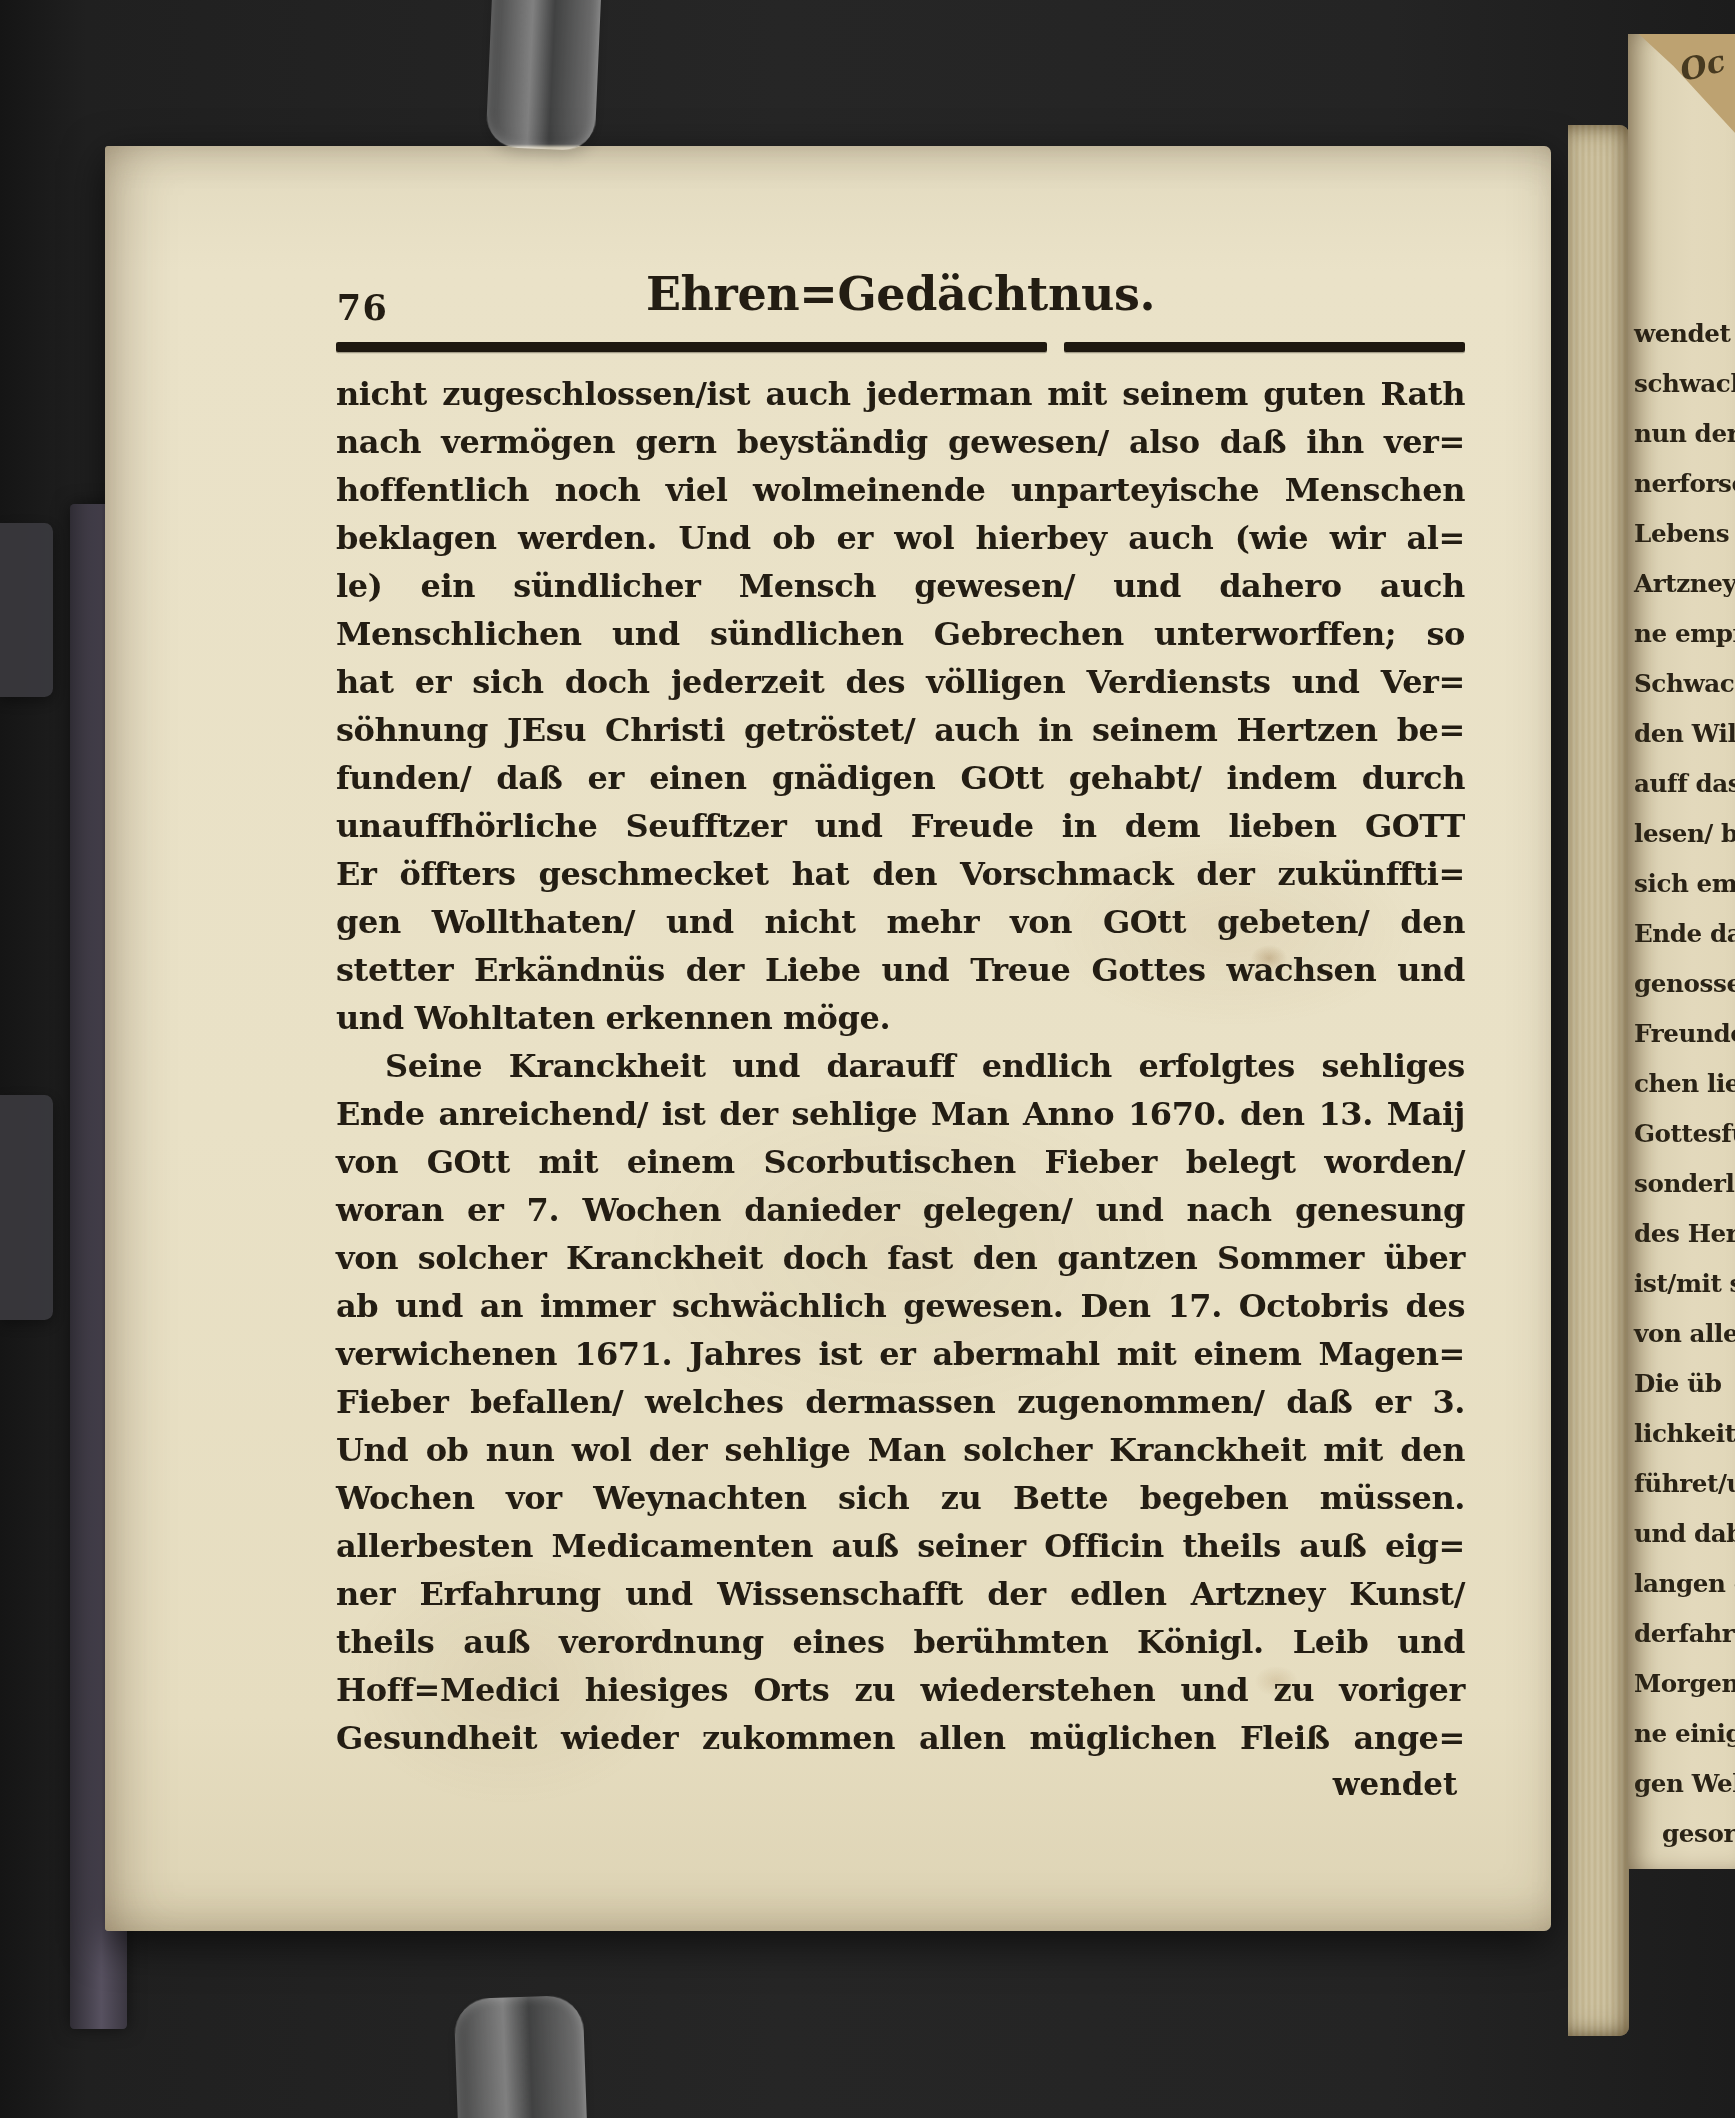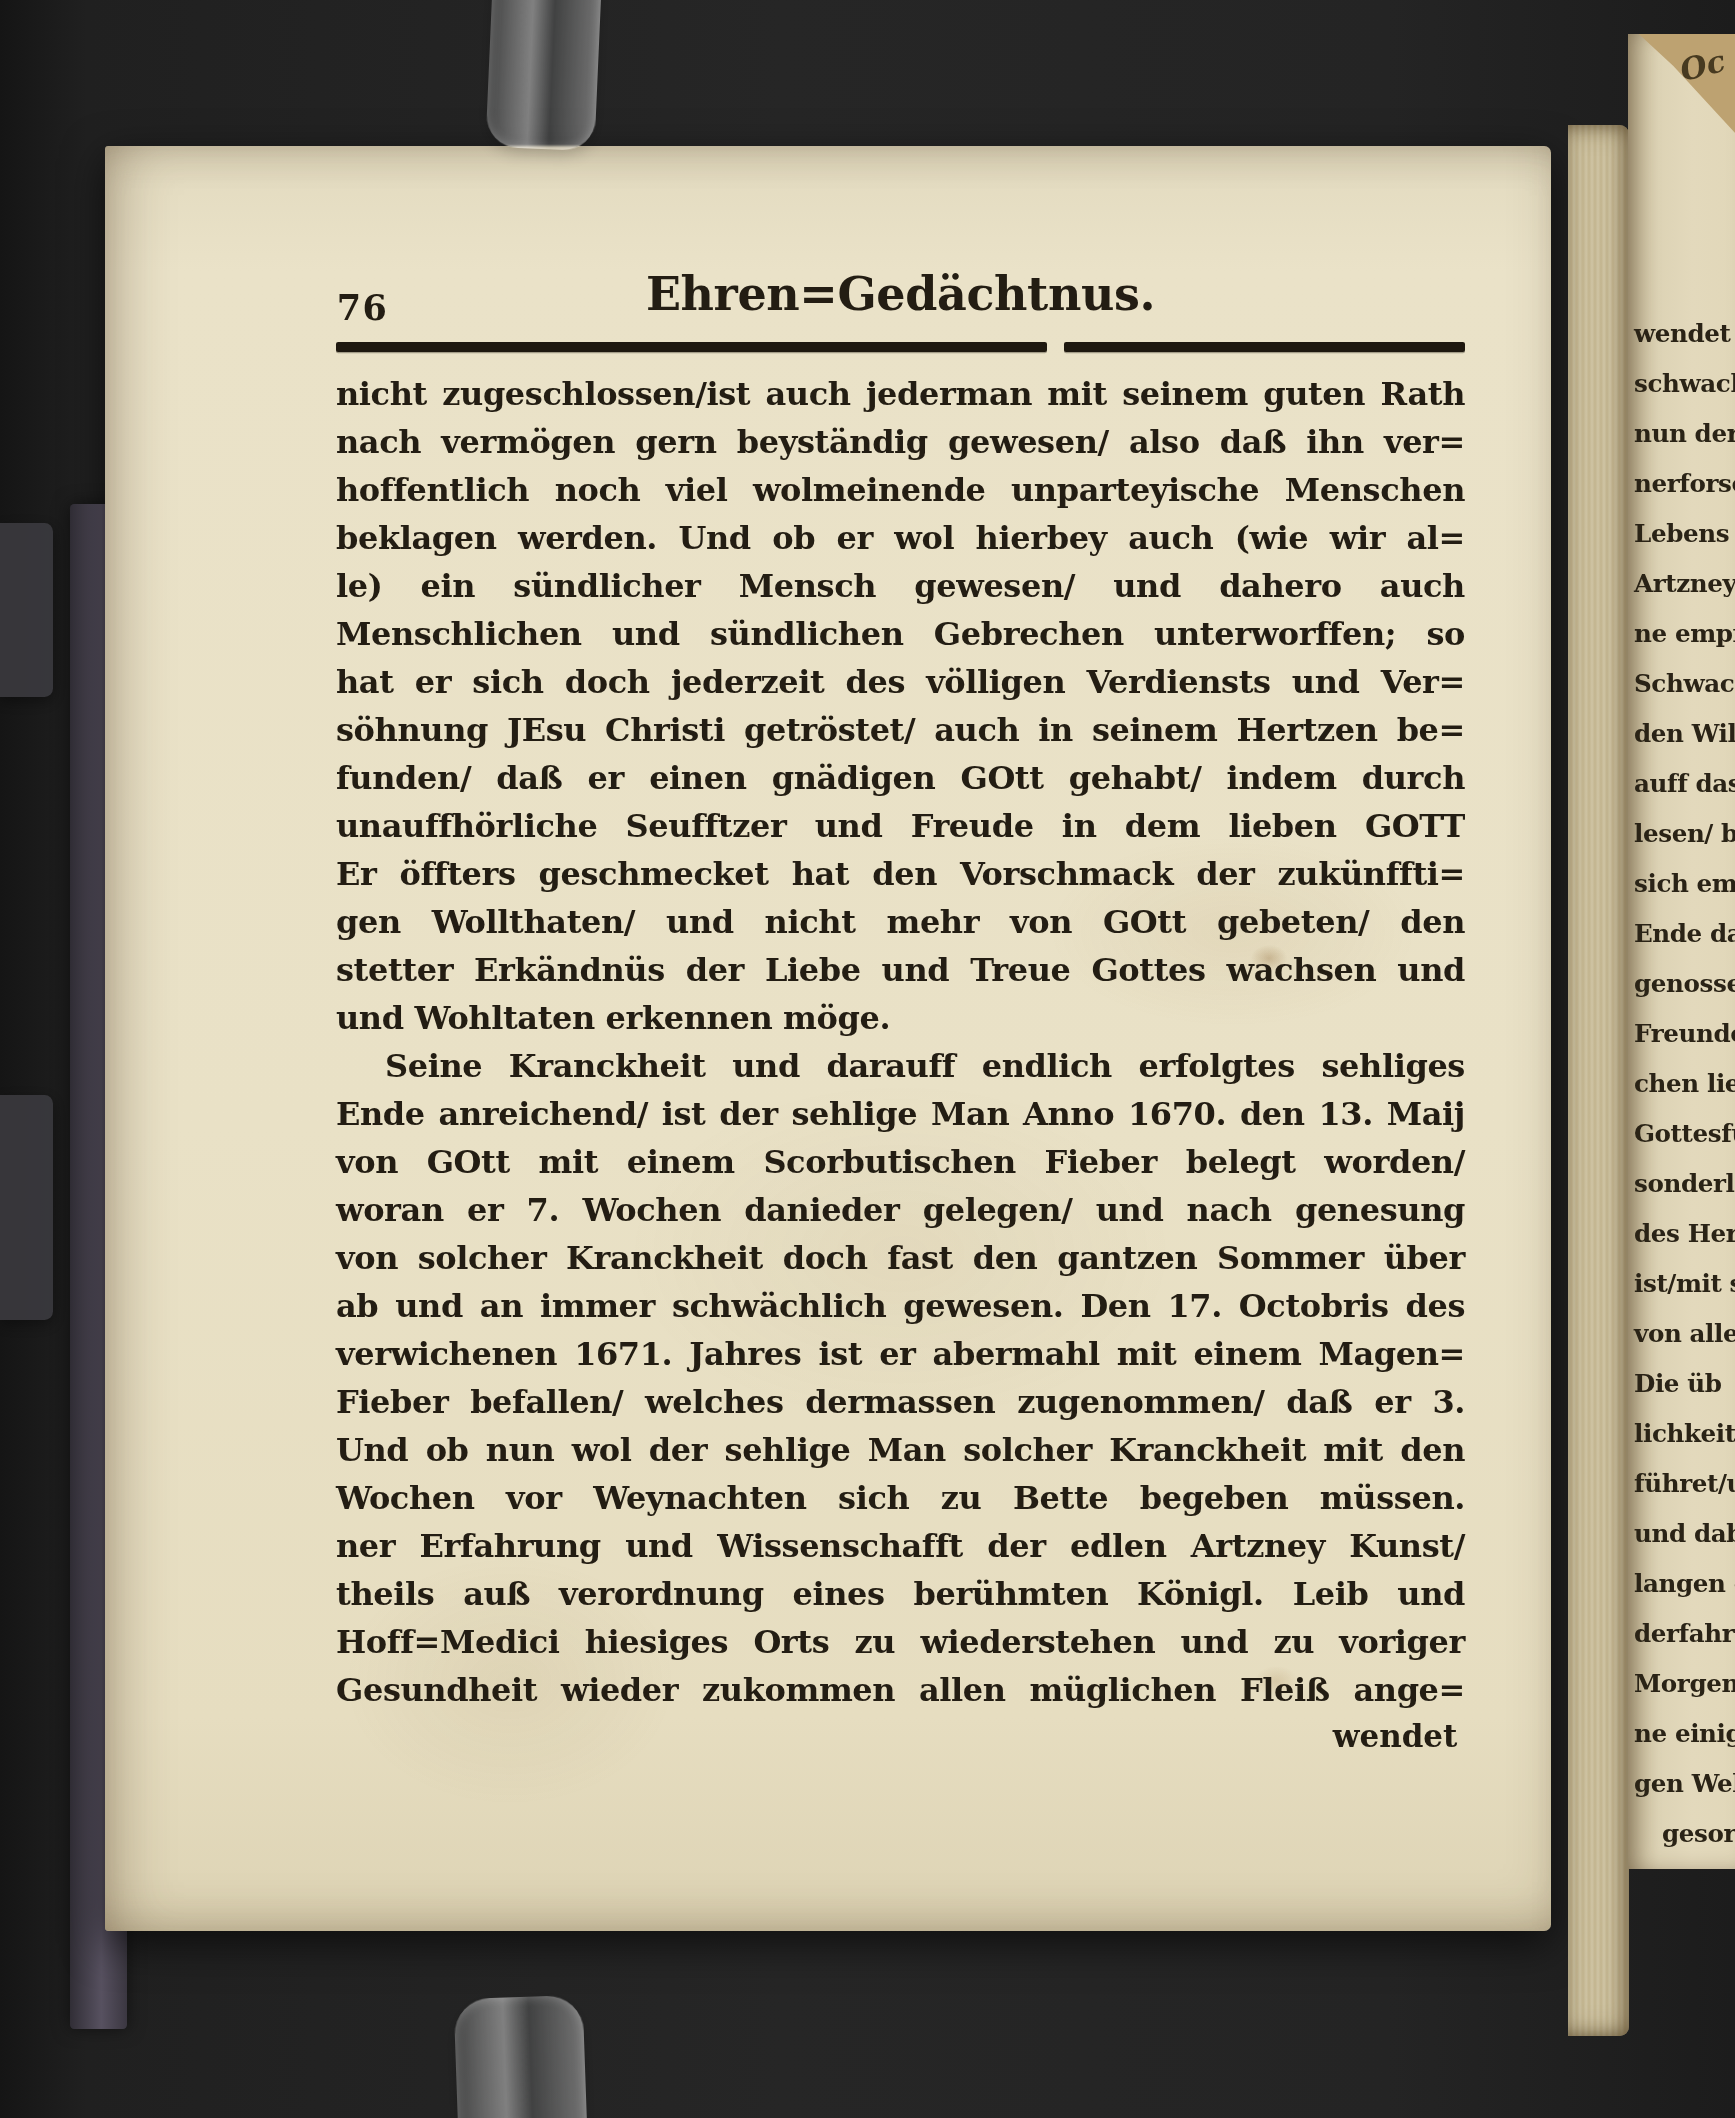--- a/index.html
+++ b/index.html
@@ -117,20 +117,21 @@
           <div class="line indent">Seine Kranckheit und darauff endlich erfolgtes sehliges</div>
           <div class="line">Ende anreichend/ ist der sehlige Man Anno 1670. den 13. Maij</div>
           <div class="line">von GOtt mit einem Scorbutischen Fieber belegt worden/</div>
           <div class="line">woran er 7. Wochen danieder gelegen/ und nach genesung</div>
           <div class="line">von solcher Kranckheit doch fast den gantzen Sommer über</div>
           <div class="line">ab und an immer schwächlich gewesen. Den 17. Octobris des</div>
           <div class="line">verwichenen 1671. Jahres ist er abermahl mit einem Magen=</div>
           <div class="line">Fieber befallen/ welches dermassen zugenommen/ daß er 3.</div>
           <div class="line">Und ob nun wol der sehlige Man solcher Kranckheit mit den</div>
           <div class="line">Wochen vor Weynachten sich zu Bette begeben müssen.</div>
+          <div class="line">allerbesten Medicamenten auß seiner Officin theils auß eig=</div>
           <div class="line">ner Erfahrung und Wissenschafft der edlen Artzney Kunst/</div>
           <div class="line">theils auß verordnung eines berühmten Königl. Leib und</div>
           <div class="line">Hoff=Medici hiesiges Orts zu wiederstehen und zu voriger</div>
           <div class="line">Gesundheit wieder zukommen allen müglichen Fleiß ange=</div>
         </div>
       <div class="catchword">wendet</div>
     </div>
   </div>
 
   <div class="fore-edge"></div>

